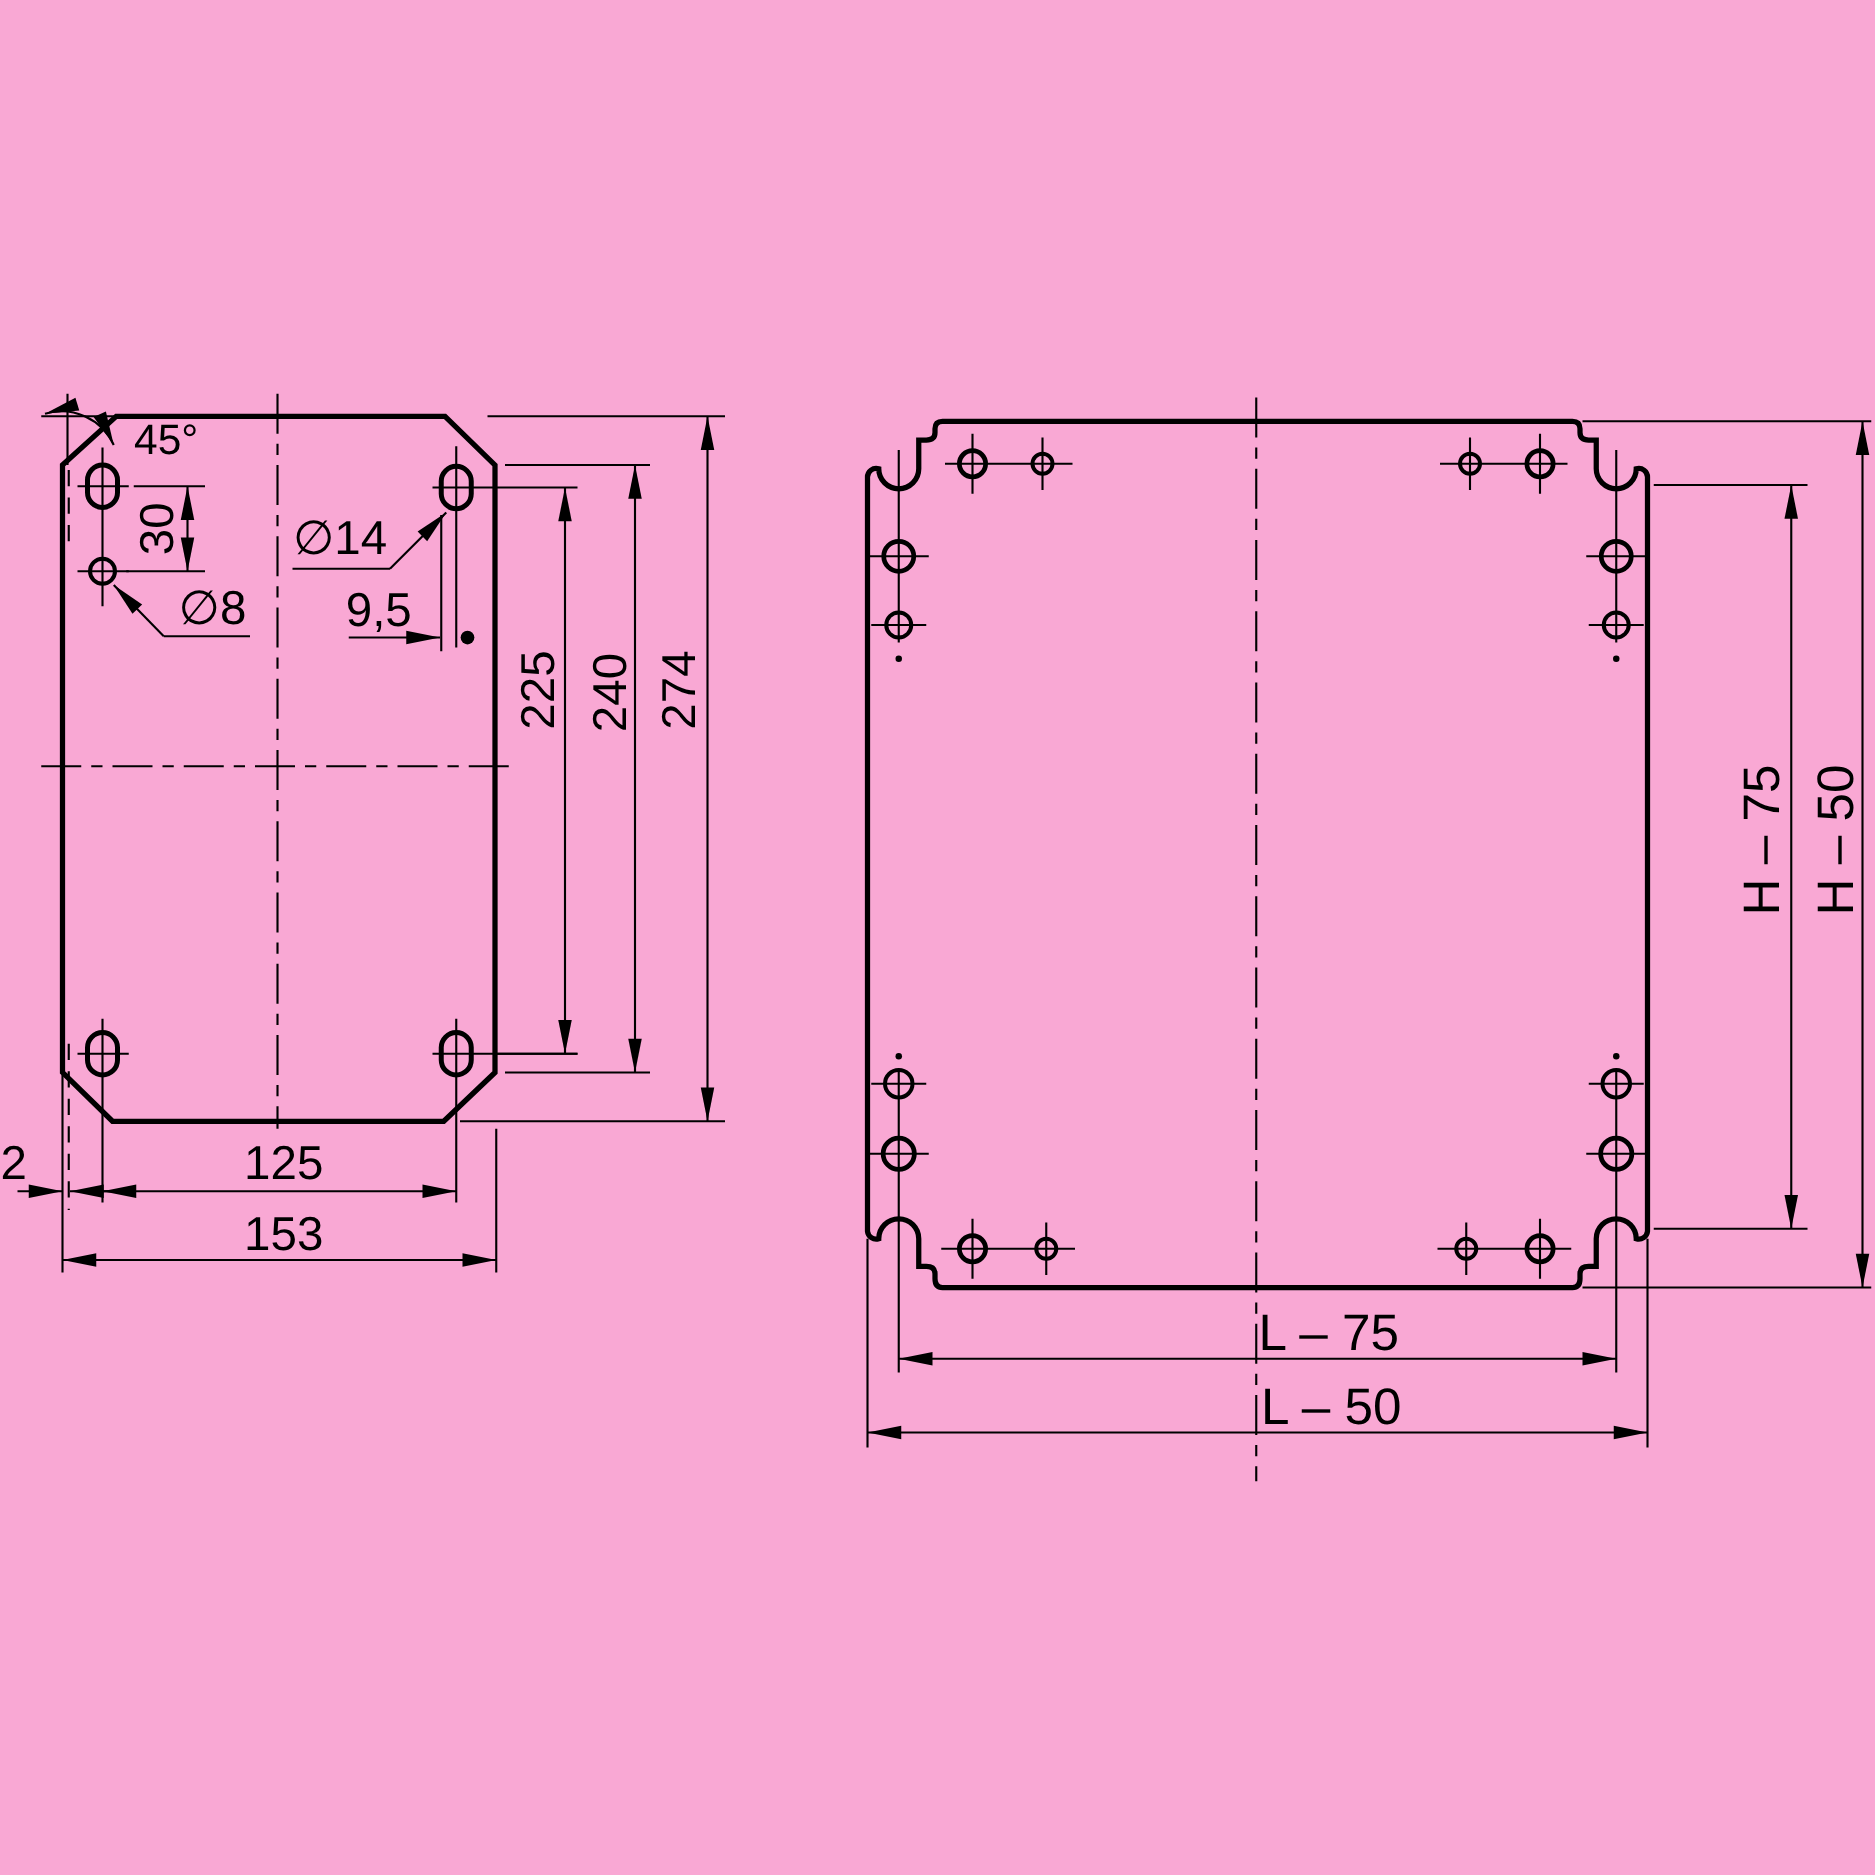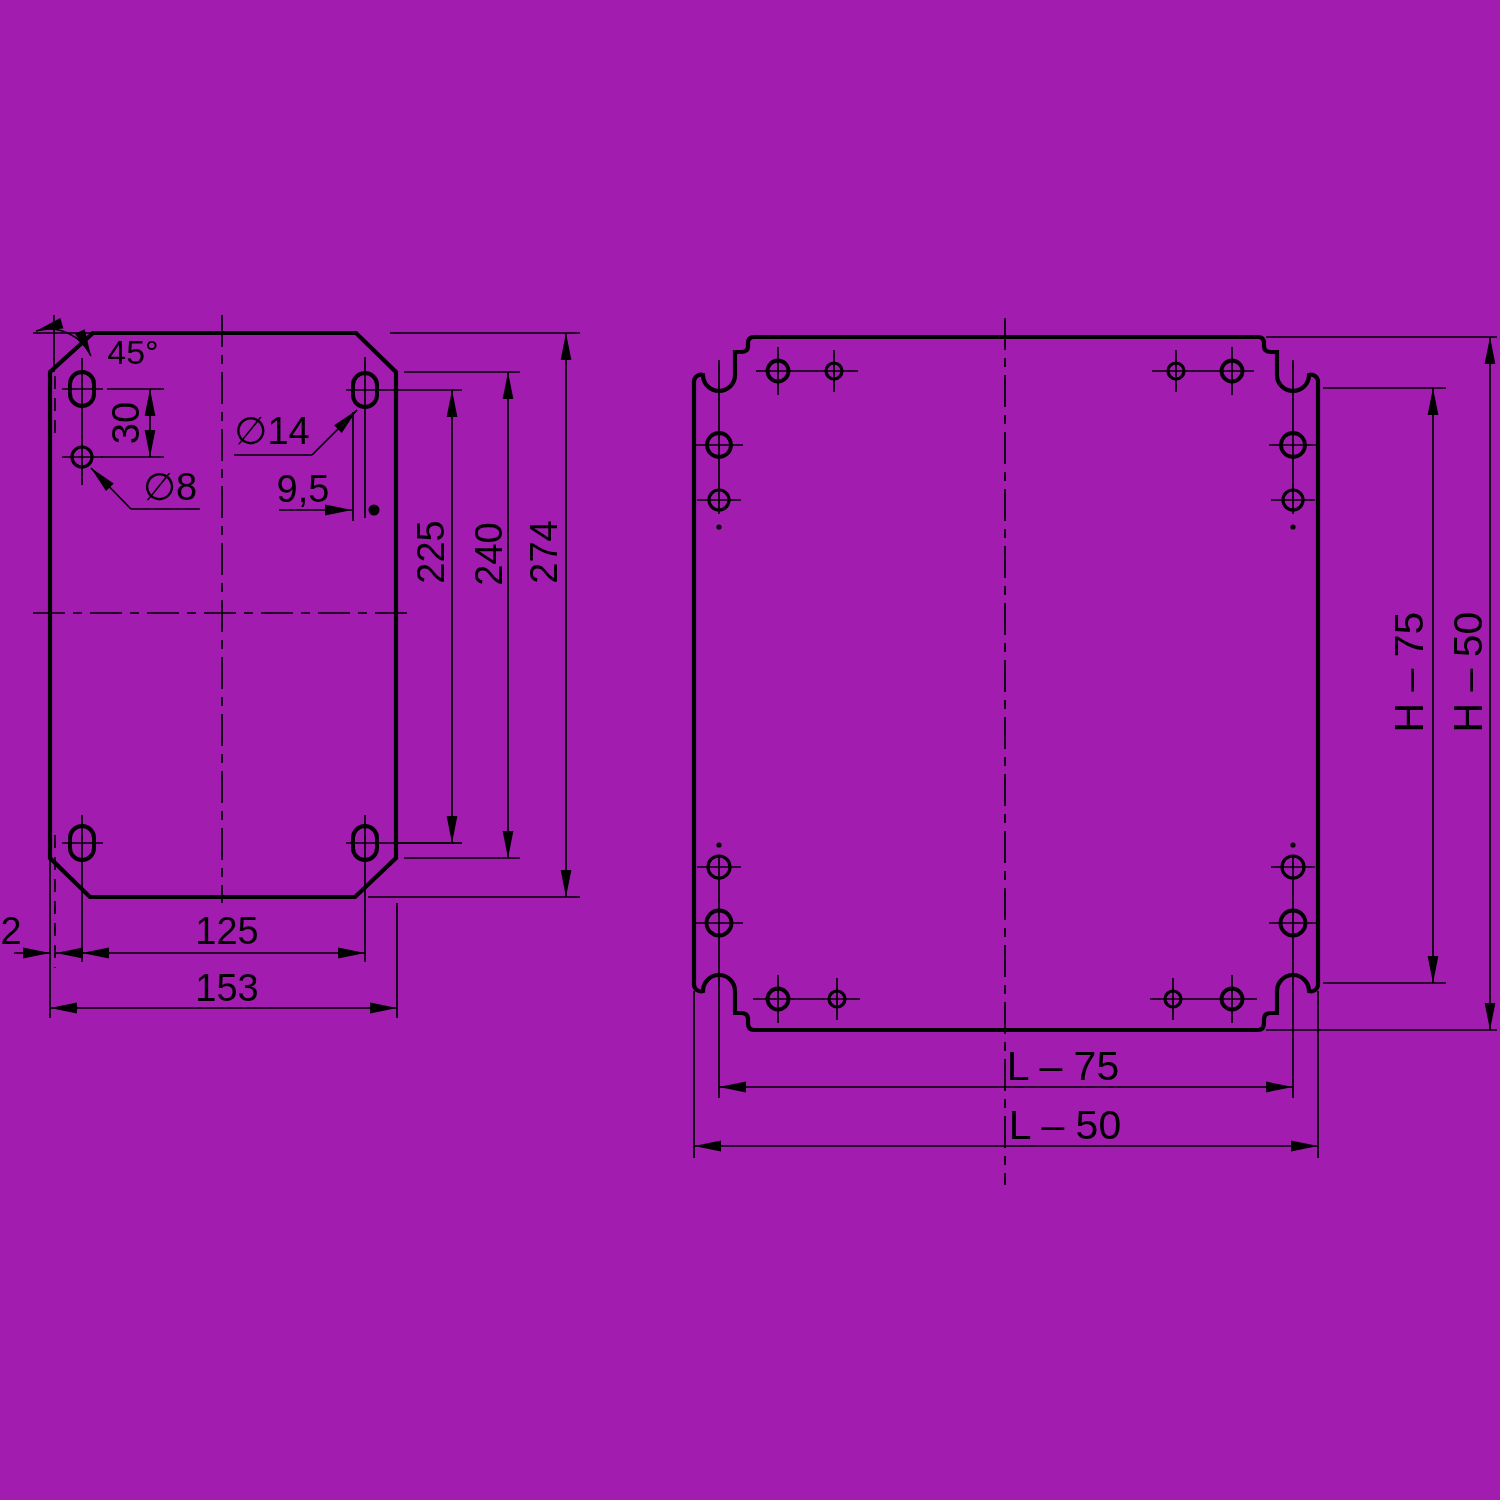--- a/index.html
+++ b/index.html
@@ -1,16 +1,16 @@
 <!DOCTYPE html>
 <html><head>
 <meta charset="utf-8">
 <style>
   html,body{margin:0;padding:0;background:#ffffff;}
-  .page{width:1500px;height:1500px;background:#a21caf;position:relative;overflow:hidden;}
+  .page{width:1500px;height:1500px;background:#f9a8d4;position:relative;overflow:hidden;}
   svg{display:block;}
   
   .hv{stroke:#000;stroke-width:4.2;fill:none;stroke-linejoin:miter;stroke-linecap:butt;}
   .hv2{stroke:#000;stroke-width:4.0;fill:none;}
   .hole-lg{stroke:#000;stroke-width:3.8;fill:none;}
   .hole-sm{stroke:#000;stroke-width:3.2;fill:none;}
   
   .tn{stroke:#000;stroke-width:1.7;fill:none;}
   .cl{stroke:#000;stroke-width:1.7;fill:none;stroke-dasharray:32 8 9 8;}
   .dsh{stroke:#000;stroke-width:1.7;fill:none;stroke-dasharray:13 9;}

